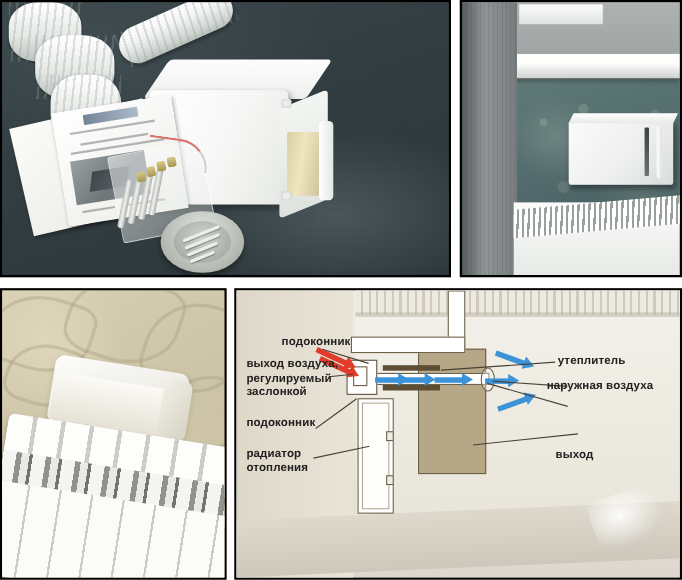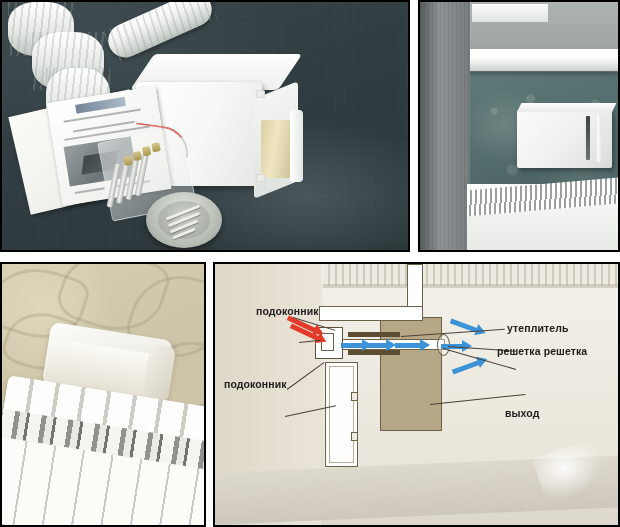--- a/index.html
+++ b/index.html
@@ -354,20 +354,25 @@
     <div class="lead" style="left:84px;top:78px;width:22px;transform:rotate(-6deg);"></div>
     <div class="lead" style="left:72px;top:125px;width:46px;transform:rotate(-36deg);"></div>
     <div class="lead" style="left:70px;top:152px;width:52px;transform:rotate(-12deg);"></div>
 
     <div class="lead" style="left:186px;top:72px;width:104px;transform:rotate(-4deg);"></div>
     <div class="lead" style="left:233px;top:82px;width:68px;transform:rotate(4deg);"></div>
     <div class="lead" style="left:228px;top:84px;width:76px;transform:rotate(16deg);"></div>
     <div class="lead" style="left:215px;top:140px;width:96px;transform:rotate(-6deg);"></div>
 
     <div class="label left" style="left:9px;top:41px;padding-left:32px;">подоконник</div>
+    <div class="label left" style="left:9px;top:61px;">выход воздуха,
+регулируемый
+заслонкой</div>
     <div class="label left" style="left:9px;top:114px;">подоконник</div>
+    <div class="label left" style="left:9px;top:142px;">радиатор
+отопления</div>
 
     <div class="label right" style="left:292px;top:58px;">утеплитель</div>
-    <div class="label right" style="left:282px;top:81px;">решетка решетка</div>
+    <div class="label right" style="left:282px;top:81px;">наружная воздуха</div>
     <div class="label right" style="left:290px;top:143px;">выход</div>
   </div>
 
 </div>
 
 </body></html>

